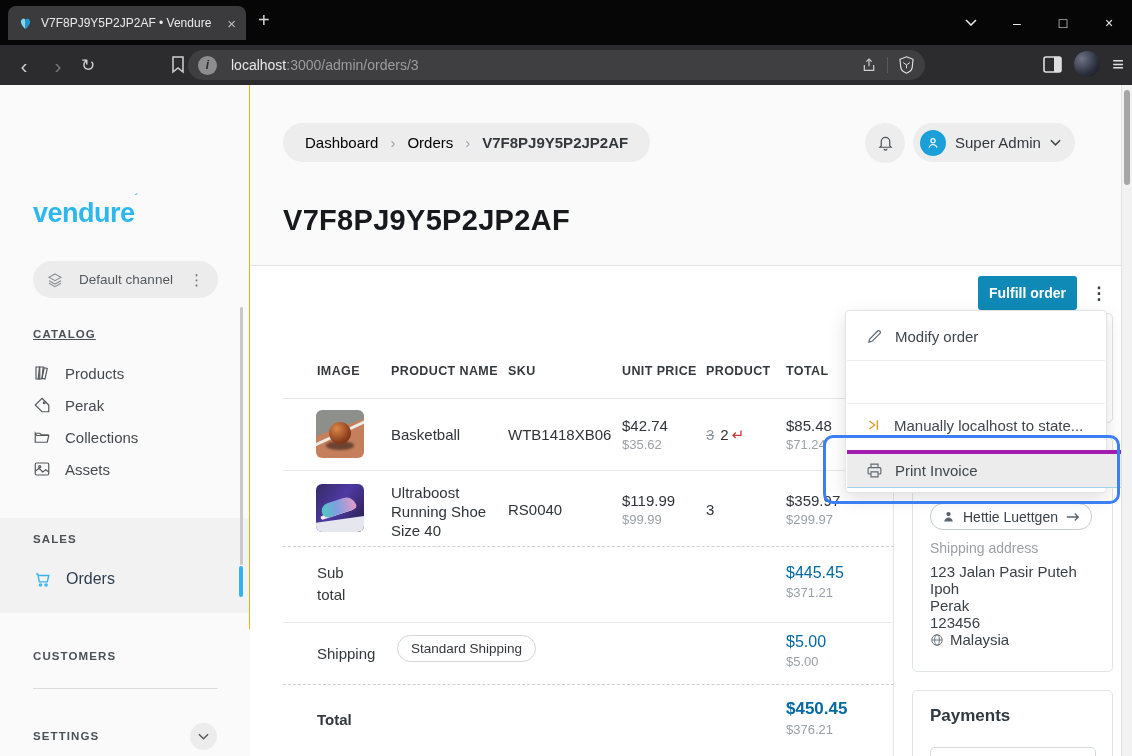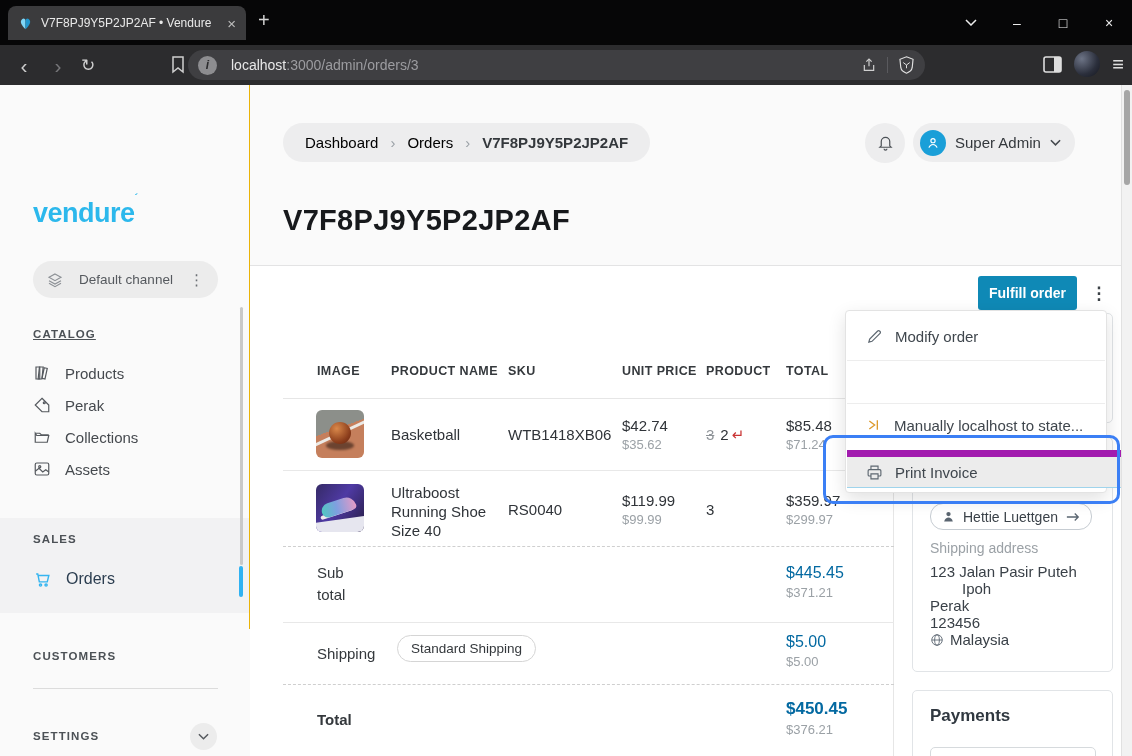--- a/index.html
+++ b/index.html
@@ -114,21 +114,21 @@
   .ts-sole{position:absolute;left:4px;top:27px;width:34px;height:4px;border-radius:3px;
     background:#f0e9ee;transform:rotate(-18deg);}
 
   
   .card{position:absolute;background:#fff;border:1px solid #e1e4e7;border-radius:5px;box-sizing:border-box;}
   .dropdown{left:845px;top:310px;width:262px;height:183px;background:#fff;border:1px solid #e3e3e3;
     border-radius:4px;box-shadow:0 6px 18px rgba(0,0,0,.12);box-sizing:border-box;}
   .menu-item{position:absolute;left:1px;width:277px;display:flex;align-items:center;gap:12px;
     padding-left:19px;box-sizing:border-box;font-size:15px;color:#3f464d;}
   .menu-sep{position:absolute;left:1px;width:258px;height:1px;background:#ededed;}
-  .mi-print{background:#ececec;border-top:7px solid #a21caf;border-bottom:1px solid #9fd4ec;}
+  .mi-print{background:#ececec;border-top:4px solid #a21caf;border-bottom:1px solid #9fd4ec;}
   .highlight-box{left:823px;top:435px;width:297px;height:69px;border:3px solid #3b7ff5;
     border-radius:10px;box-sizing:border-box;background:transparent;}
 
   
   .cust-pill{position:absolute;left:930px;top:503px;height:25px;border:1px solid #c6ccd2;border-radius:13px;
     display:inline-flex;align-items:center;padding:0 11px;gap:8px;background:#fff;}
   .cust-name{font-size:14px;color:#3a4148;}
   .ship-label{position:absolute;left:930px;top:540px;font-size:14px;color:#9ba1a6;}
   .addr{position:absolute;left:930px;top:563px;font-size:15px;color:#3a4148;line-height:17px;}
   .country-row{position:absolute;left:930px;top:631px;display:flex;align-items:center;gap:6px;
@@ -408,21 +408,21 @@
       <circle cx="12" cy="7.5" r="4"></circle>
         <path d="M4 21c1.5-5 4.5-7 8-7s6.5 2 8 7z"></path>
     </svg>
     <span class="cust-name">Hettie Luettgen</span>
     <svg width="14" height="10" viewBox="0 0 16 10">
       <path d="M1 5h13M10 1l4 4-4 4" fill="none" stroke="#5a6570" stroke-width="1.5"></path>
     </svg>
   </div>
   <div class="ship-label">Shipping address</div>
   <div class="addr" style="top:563px;">123 Jalan Pasir Puteh</div>
-  <div class="addr" style="top:580px;margin-left:32px;">Ipoh</div>
+  <div class="addr" style="top:580px;">Ipoh</div>
   <div class="addr" style="top:597px;">Perak</div>
   <div class="addr" style="top:614px;">123456</div>
   <div class="country-row">
     <svg width="14" height="14" viewBox="0 0 24 24" fill="none" stroke="#5a6570" stroke-width="1.5">
       <circle cx="12" cy="12" r="9"></circle>
         <ellipse cx="12" cy="12" rx="4" ry="9"></ellipse>
         <path d="M3 12h18"></path>
     </svg>
     <span>Malaysia</span>
   </div>

